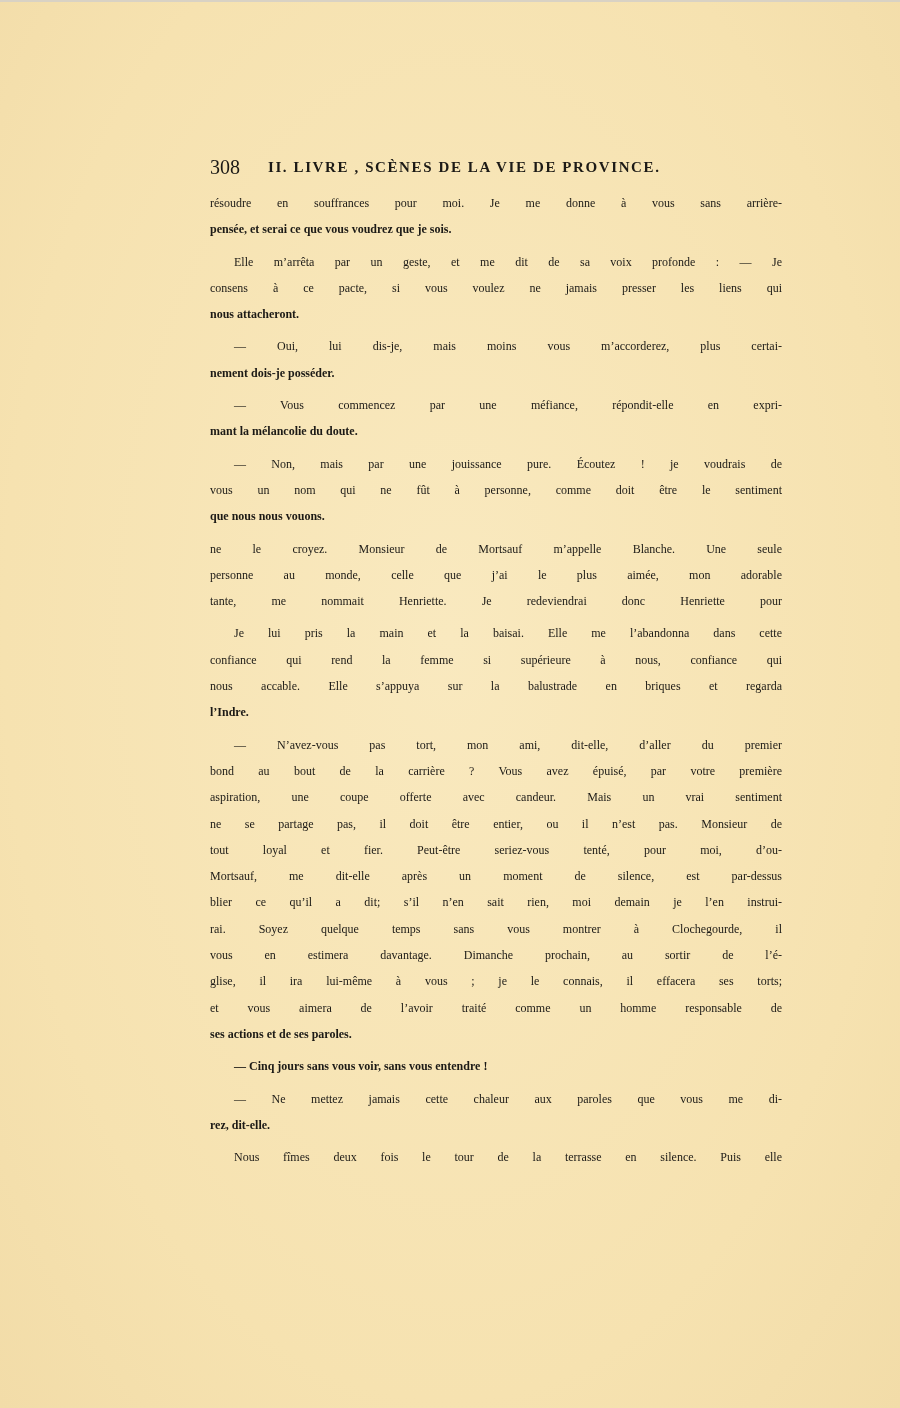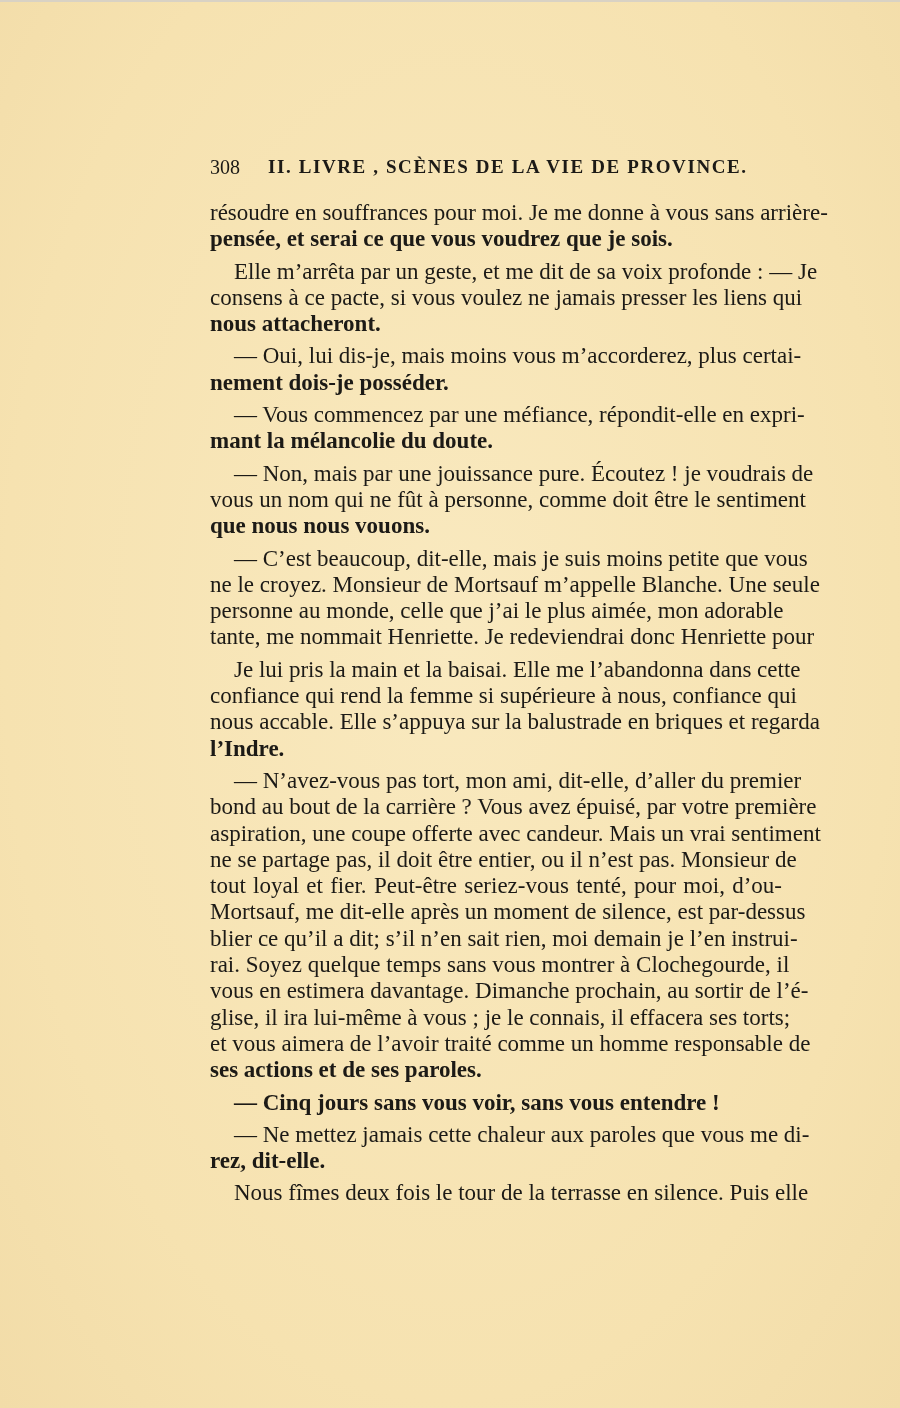--- a/index.html
+++ b/index.html
@@ -28,36 +28,36 @@
       width: 572px;
       font-family: "Liberation Serif", "DejaVu Serif", serif;
       color: #1c1a16;
     }
     .running-head {
       display: flex;
       align-items: flex-start;
       height: 30px;
       font-size: 19px;
       line-height: 30px;
-      margin-bottom: 18px;
+      margin-bottom: 8px;
     }
     .page-number {
       font-size: 20px;
       width: 58px;
     }
     .head-title {
       font-weight: bold;
-      font-size: 19px;
+      font-size: 15px;
       letter-spacing: 1.6px;
       text-transform: uppercase;
       white-space: nowrap;
     }
     .para {
       margin: 0 0 6px 0;
-      font-size: 23px;
+      font-size: 12px;
       line-height: 26.3px;
       text-align: justify;
       font-stretch: condensed;
     }
     .line {
       display: block;
       white-space: nowrap;
       text-align-last: justify;
       text-align: justify;
     }
@@ -95,21 +95,20 @@
         <div class="para">
           <span class="line indent">— Vous commencez par une méfiance, répondit-elle en expri-</span>
           <span class="line last">mant la mélancolie du doute.</span>
         </div>
         <div class="para">
           <span class="line indent">— Non, mais par une jouissance pure. Écoutez ! je voudrais de</span>
           <span class="line">vous un nom qui ne fût à personne, comme doit être le sentiment</span>
           <span class="line last">que nous nous vouons.</span>
         </div>
         <div class="para">
-          <span class="line indent">— C’est beaucoup, dit-elle, mais je suis moins petite que vous</span>
           <span class="line">ne le croyez. Monsieur de Mortsauf m’appelle Blanche. Une seule</span>
           <span class="line">personne au monde, celle que j’ai le plus aimée, mon adorable</span>
           <span class="line">tante, me nommait Henriette. Je redeviendrai donc Henriette pour</span>
         </div>
         <div class="para">
           <span class="line indent">Je lui pris la main et la baisai. Elle me l’abandonna dans cette</span>
           <span class="line">confiance qui rend la femme si supérieure à nous, confiance qui</span>
           <span class="line">nous accable. Elle s’appuya sur la balustrade en briques et regarda</span>
           <span class="line last">l’Indre.</span>
         </div>

